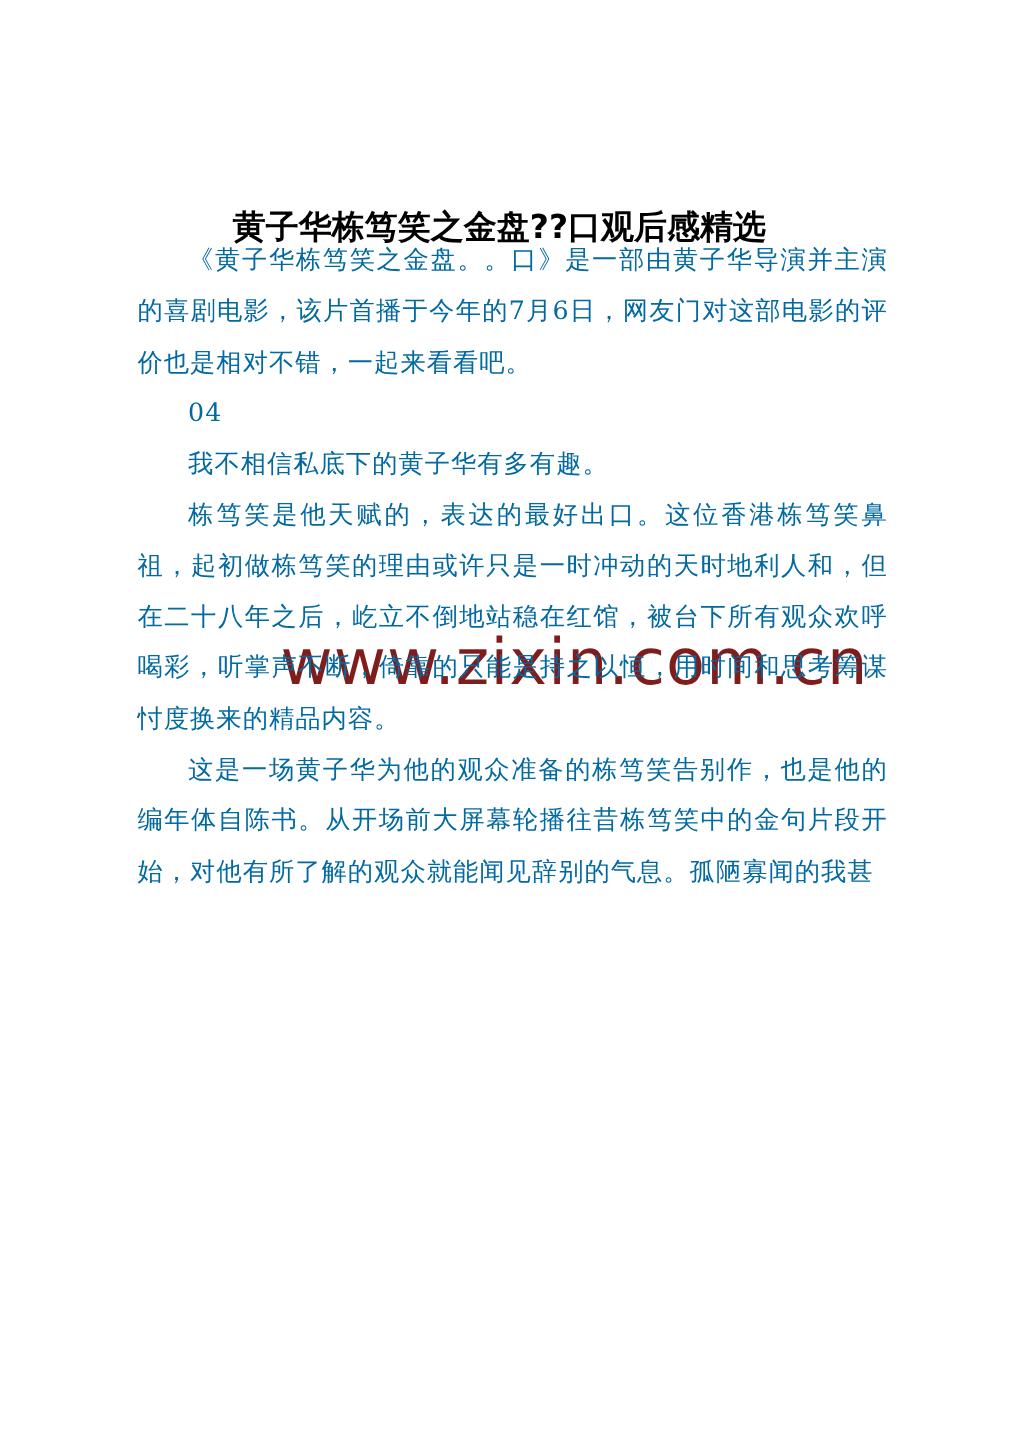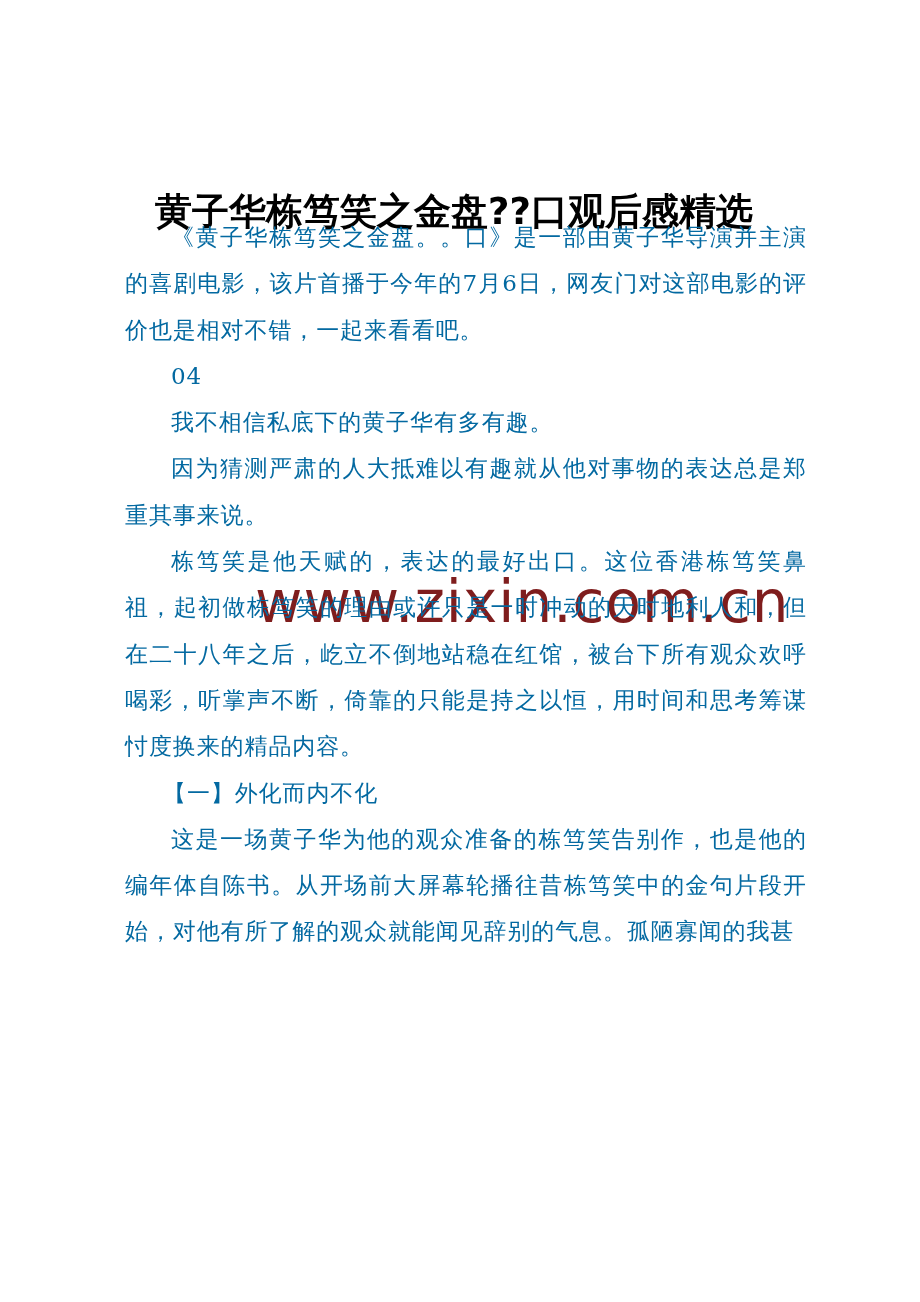--- a/index.html
+++ b/index.html
@@ -21,21 +21,21 @@
       width: 920px;
       height: 1302px;
     }
     .title {
       position: absolute;
       left: 0;
       width: 908px;
       top: 163px;
       text-align: center;
       font-family: "DejaVu Sans", "Liberation Sans", sans-serif;
-      font-size: 37px;
+      font-size: 30px;
       font-weight: bold;
       letter-spacing: 0px;
       line-height: 48px;
       color: #000;
     }
     .body-text {
       position: absolute;
       left: 125px;
       width: 682px;
       top: 214px;
@@ -82,20 +82,18 @@
 <div class="page">
 
   <div class="watermark">www.zixin.com.cn</div>
 
   <h1 class="title">黄子华栋笃笑之金盘??口观后感精选</h1>
 
   <div class="body-text">
     <p class="para">《黄子华栋笃笑之金盘。。口》是一部由黄子华导演并主演的喜剧电影，该片首播于今年的7月6日，网友门对这部电影的评价也是相对不错，一起来看看吧。</p>
     <p class="para">04</p>
     <p class="para">我不相信私底下的黄子华有多有趣。</p>
-    <p class="para">因为猜测严肃的人大抵难以有趣就从他对事物的表达总是郑重其事来说。</p>
     <p class="para">栋笃笑是他天赋的，表达的最好出口。这位香港栋笃笑鼻祖，起初做栋笃笑的理由或许只是一时冲动的天时地利人和，但在二十八年之后，屹立不倒地站稳在红馆，被台下所有观众欢呼喝彩，听掌声不断，倚靠的只能是持之以恒，用时间和思考筹谋忖度换来的精品内容。</p>
-    <p class="para" style="text-indent:38px;">【一】外化而内不化</p>
     <p class="para">这是一场黄子华为他的观众准备的栋笃笑告别作，也是他的编年体自陈书。从开场前大屏幕轮播往昔栋笃笑中的金句片段开始，对他有所了解的观众就能闻见辞别的气息。孤陋寡闻的我甚</p>
   </div>
 
 
 </div>
 
 </body></html>

